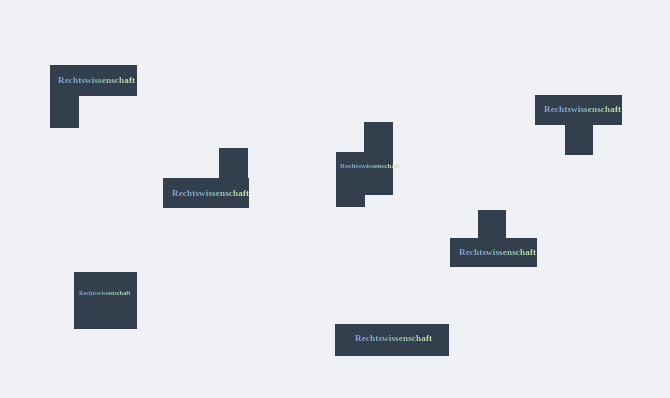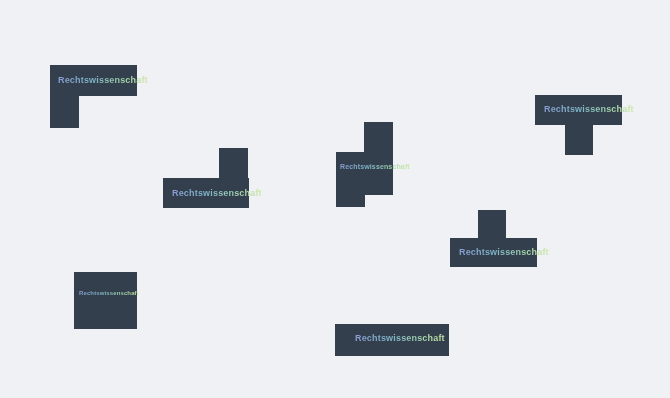--- a/index.html
+++ b/index.html
@@ -14,20 +14,21 @@
     font-family: "Liberation Sans", sans-serif;
     overflow: hidden;
     position: relative;
   }
   #canvas {
     position: absolute;
     left: 0;
     top: 0;
     width: 670px;
     height: 398px;
+    font-family: Liberation Serif, serif;
   }
   .piece {
     position: absolute;
   }
   
   .block {
     position: absolute;
     background: #333f4d;
   }
   

